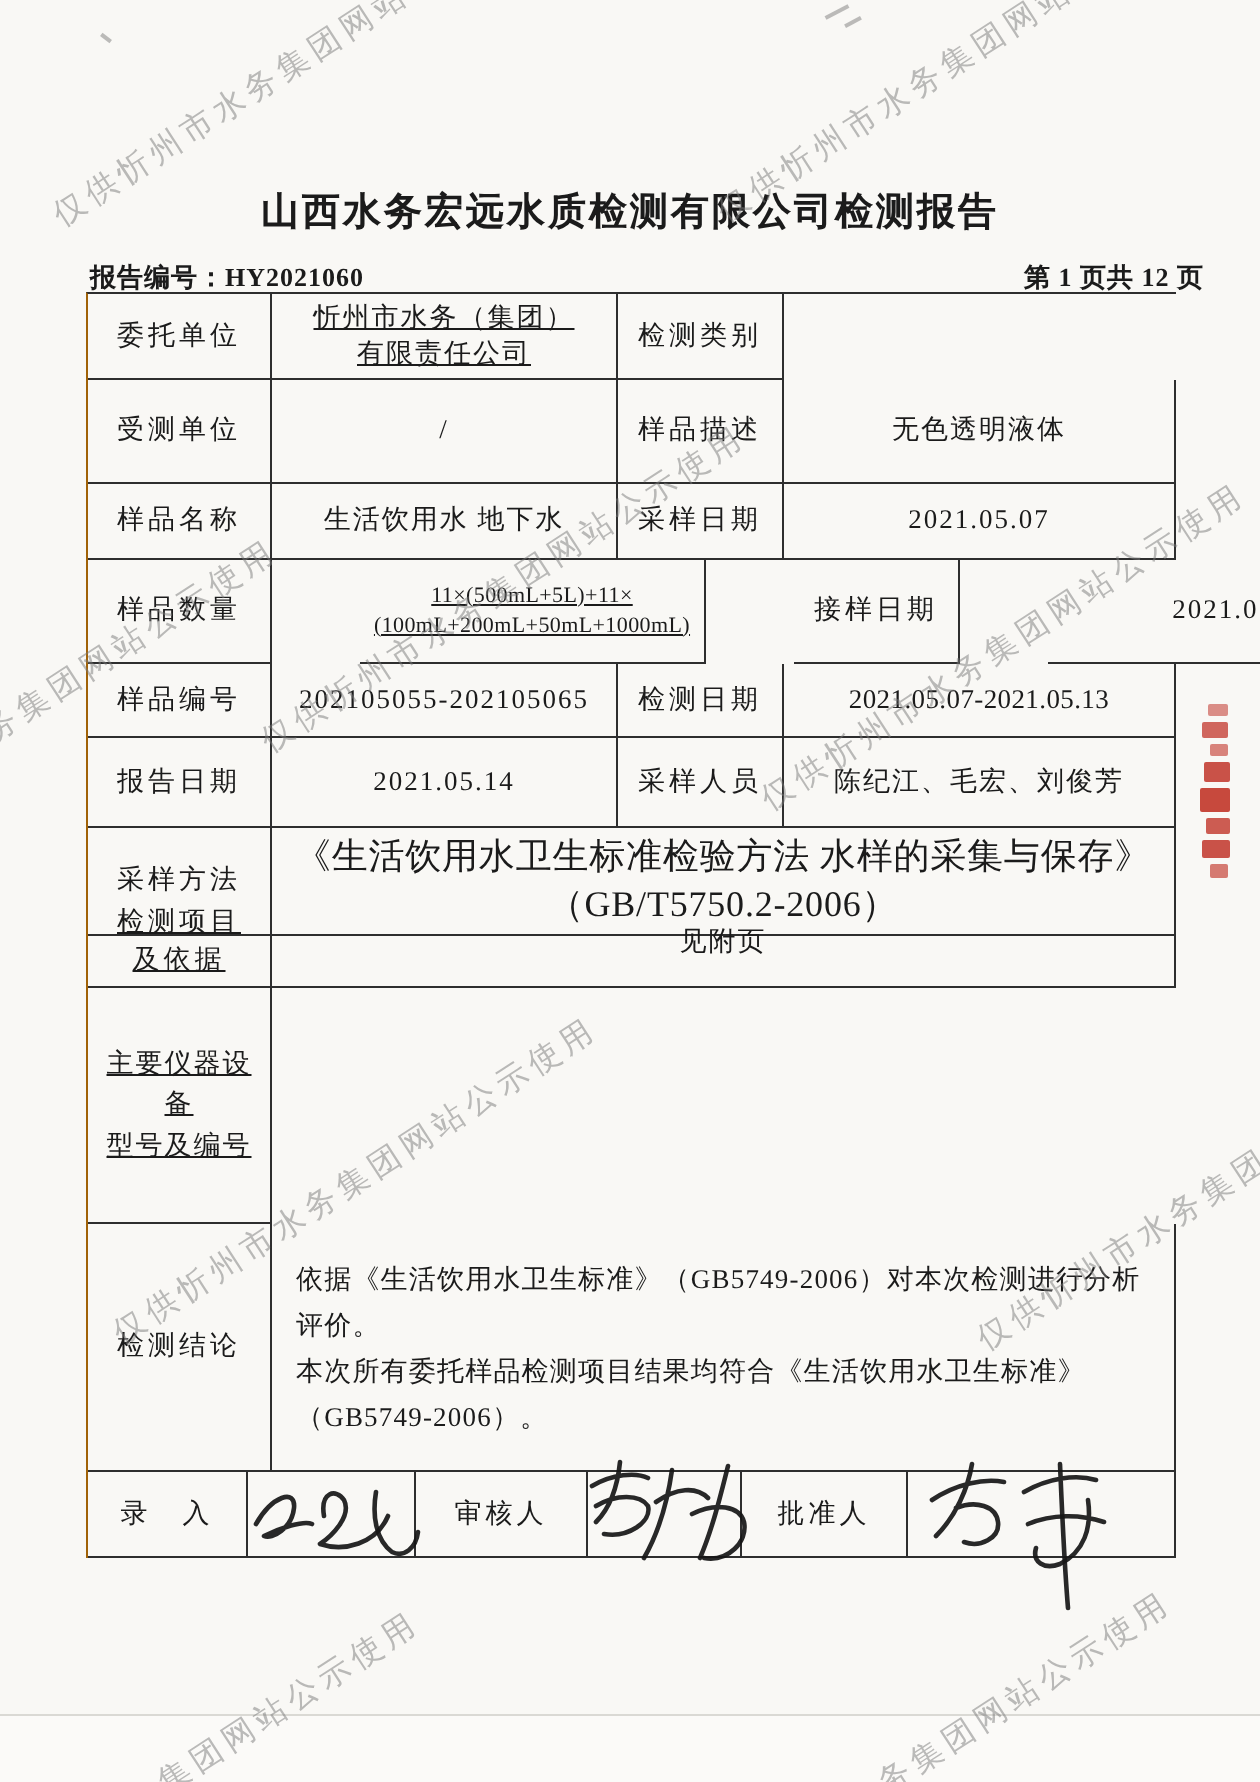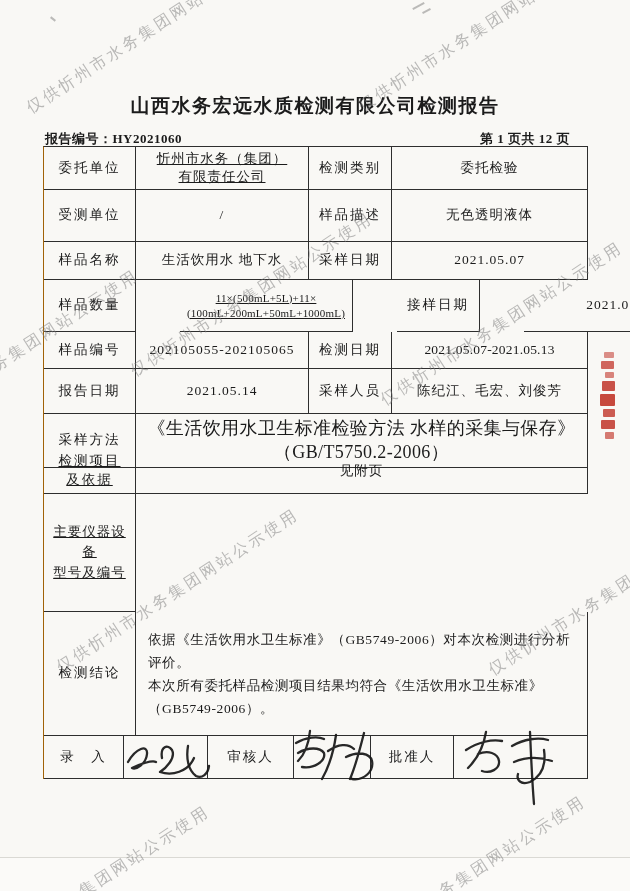--- a/index.html
+++ b/index.html
@@ -13,21 +13,21 @@
     position:absolute;white-space:nowrap;font-size:16px;letter-spacing:3px;
     color:rgba(122,122,122,0.5);transform:translate(-50%,-50%) rotate(-33deg);
     font-family:"Liberation Sans","DejaVu Sans",sans-serif;pointer-events:none;z-index:5;
   }
   .title{
     position:absolute;top:93px;left:0;width:100%;text-align:center;
     font-family:Liberation Mono, monospace;
     font-weight:700;font-size:19px;letter-spacing:1.5px;z-index:2;
   }
   .report-line{
-    position:absolute;top:130px;left:45px;right:60px;display:flex;
+    position:absolute;top:130px;left:45px;right:28px;display:flex;
     justify-content:space-between;font-size:13px;font-weight:600;
     letter-spacing:0.5px;z-index:2;
   }
   
   .tbl{
     position:absolute;left:43px;top:146px;width:545px;
     border-top:1px solid #2e2e2e;border-left:1px solid #a16207;
     box-sizing:border-box;z-index:2;background:transparent;
   }
   .row{display:grid;}
@@ -94,21 +94,20 @@
     <span>第 1 页共 12 页</span>
   </div>
 
   <div class="tbl">
 
     <div class="row c4" style="height:43px;">
       <div class="cell lbl">委托单位</div>
       <div class="cell ml">忻州市水务（集团）
 有限责任公司</div>
       <div class="cell lbl">检测类别</div>
-      <div class="cell">委托检验</div>
     </div>
 
     <div class="row c4" style="height:52px;">
       <div class="cell lbl">受测单位</div>
       <div class="cell">/</div>
       <div class="cell lbl">样品描述</div>
       <div class="cell">无色透明液体</div>
     </div>
 
     <div class="row c4" style="height:38px;">

